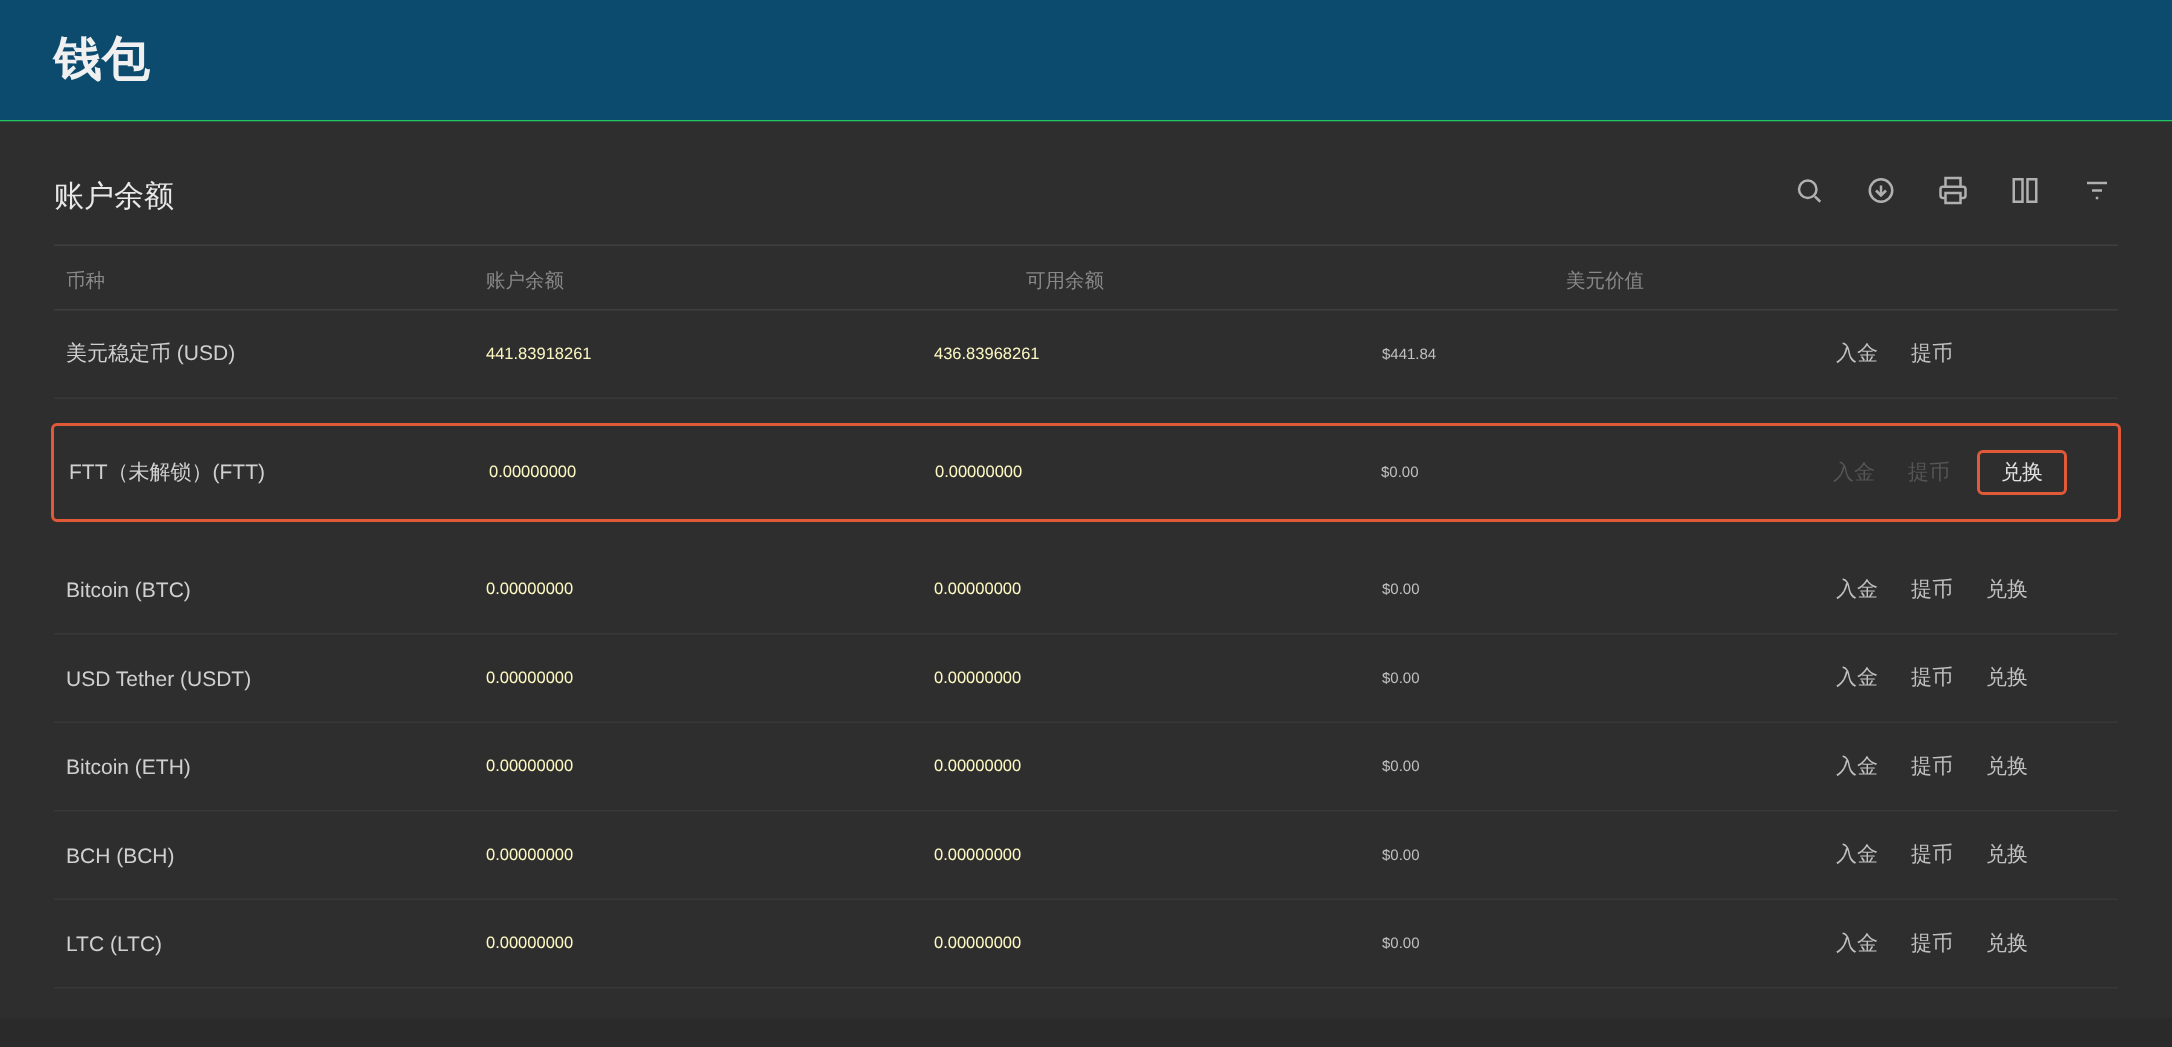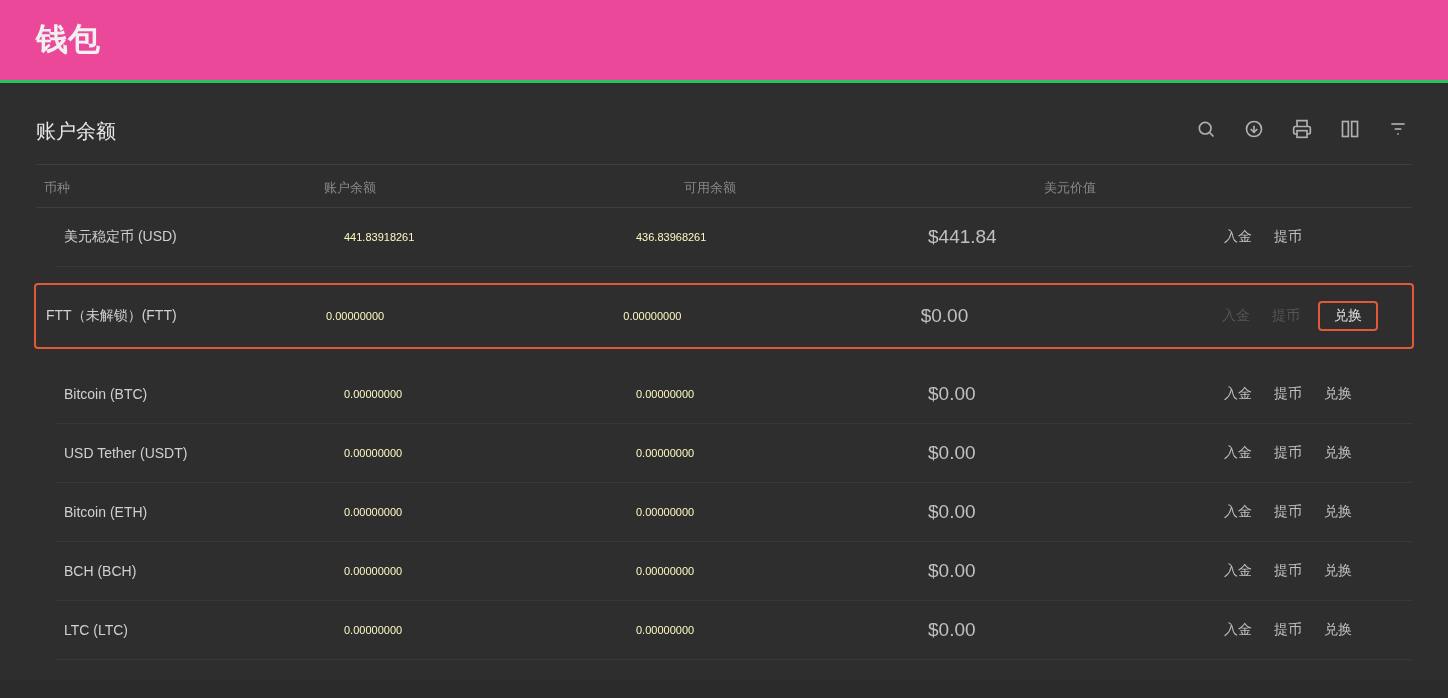--- a/index.html
+++ b/index.html
@@ -5,23 +5,23 @@
     * { margin: 0; padding: 0; box-sizing: border-box; }
     body {
       background-color: #2a2a2a;
       color: #e0e0e0;
       font-family: -apple-system, BlinkMacSystemFont, "PingFang SC", "Microsoft YaHei", sans-serif;
       width: 1448px;
       min-height: 698px;
     }
 
     .page-header {
-      background-color: #ec4899;
+      background-color: #0c4a6e;
       padding: 18px 36px;
-      border-bottom: 3px solid #22c55e;
+      border-bottom: 1px solid #22c55e;
     }
 
     .page-title {
       font-size: 32px;
       font-weight: 600;
       color: #f0f0f0;
     }
 
     .main-content {
       padding: 20px 36px;
@@ -73,21 +73,20 @@
       padding: 0 8px;
     }
 
     .table-row {
       display: grid;
       grid-template-columns: 280px 1fr 1fr 1fr auto;
       padding: 18px 0;
       border-bottom: 1px solid #383838;
       align-items: center;
       font-size: 14px;
-      margin-left: 20px;
     }
 
     .table-row.highlighted {
       border: 2px solid #e05a3a;
       border-radius: 4px;
       margin: 16px -2px;
       padding: 16px 2px;
     }
 
     .table-row .col {
@@ -99,21 +98,21 @@
       font-size: 14px;
     }
 
     .col-number {
       color: #fef9c3;
       font-size: 11px;
     }
 
     .col-usd {
       color: #c0c0c0;
-      font-size: 19px;
+      font-size: 10px;
     }
 
     .col-actions {
       display: flex;
       gap: 14px;
       align-items: center;
       padding-right: 8px;
       min-width: 200px;
     }
 

